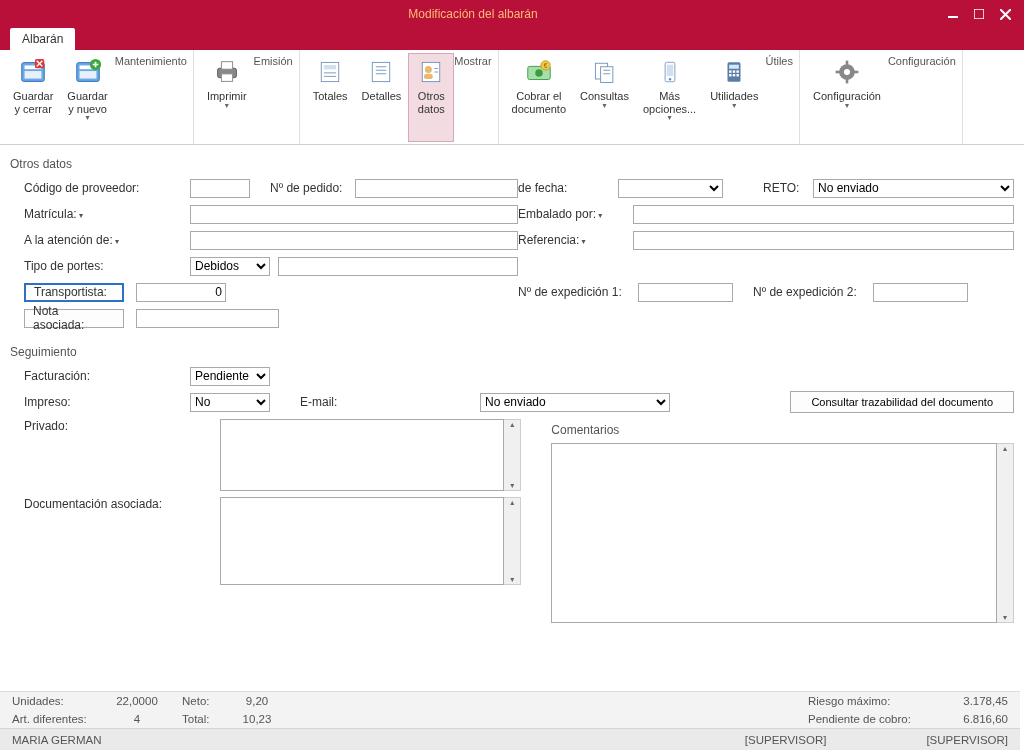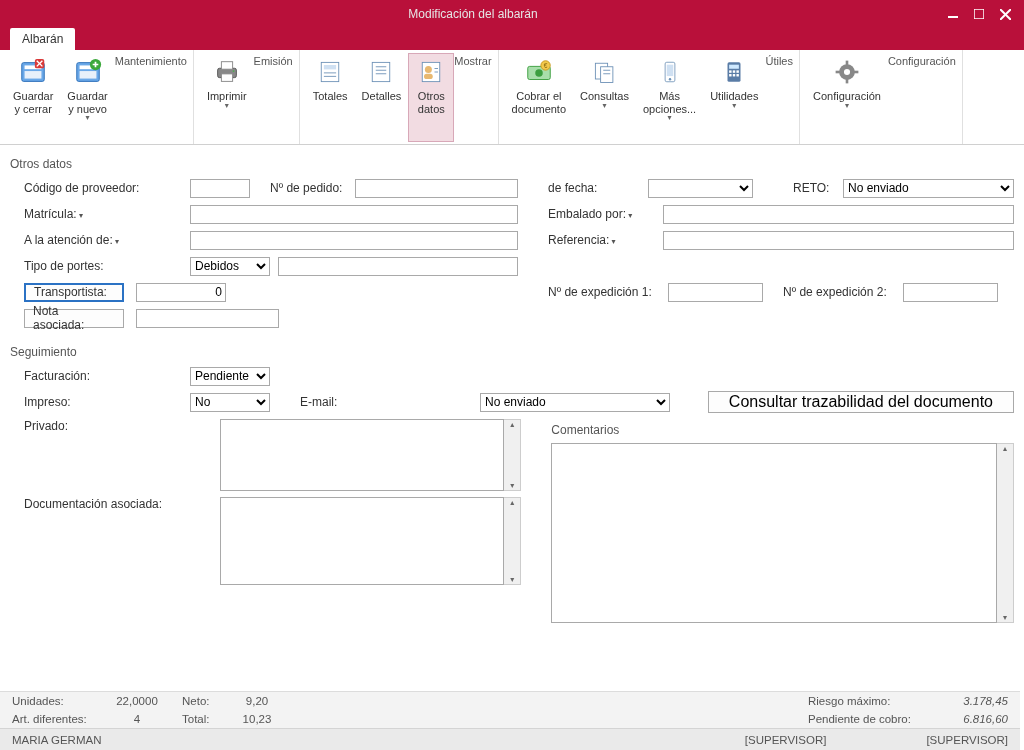--- a/index.html
+++ b/index.html
@@ -1,19 +1,19 @@
 <!DOCTYPE html>
 <html><head>
 <meta charset="utf-8">
 <style>
   * { box-sizing: border-box; margin: 0; padding: 0; font-family: "Segoe UI", Tahoma, sans-serif; }
   body { width: 1024px; height: 750px; background: #fff; overflow: hidden; font-size: 12px; color: #333; }
 
   
-  .titlebar { height: 28px; background: #b9103a; color: #e5e5e5; display: flex; align-items: center; padding: 0 6px; }
+  .titlebar { height: 28px; background: #b9103a; color: #fdba74; display: flex; align-items: center; padding: 0 6px; }
   .titlebar .title { flex: 1; text-align: center; font-size: 12px; }
   .titlebar .winctrls { display: flex; gap: 0; }
   .titlebar .winctrls .winbtn { width: 26px; height: 28px; display: flex; align-items: center; justify-content: center; cursor: pointer; }
   .titlebar svg { fill: #fff; }
 
   
   .tabstrip { height: 22px; background: #b9103a; display: flex; align-items: flex-end; padding-left: 10px; }
   .tab { background: #fff; color: #333; padding: 4px 12px; font-size: 12px; border-radius: 2px 2px 0 0; }
 
   
@@ -24,46 +24,46 @@
   .rgroup .glabel.dl::after { content: " ▾"; font-size: 8px; color: #888; }
   .rbtn { display: flex; flex-direction: column; align-items: center; justify-content: flex-start; padding: 2px 6px; cursor: pointer; min-width: 42px; text-align: center; font-size: 11px; line-height: 1.15; border: 1px solid transparent; }
   .rbtn.active { background: #f2dce2; border-color: #d8a8b8; }
   .rbtn .ricon { width: 32px; height: 32px; margin-bottom: 2px; display:flex; align-items:center; justify-content:center;}
   .rbtn .rlabel { white-space: pre-line; }
   .rbtn .dd { font-size: 8px; color: #666; line-height: 0.8; }
 
   
   .main { padding: 8px 10px; font-size: 12px; }
   .section-title { color: #555; margin: 4px 0 6px 0; font-size: 12px; }
-  .grid { display: grid; grid-template-columns: 1fr 1fr; column-gap: 30px; }
+  .grid { display: grid; grid-template-columns: 1fr 1fr; }
   .row { display: flex; align-items: center; margin-bottom: 4px; min-height: 22px; }
   .lbl { width: 180px; color: #333; padding-left: 14px; }
   .lbl.dd::after { content: " ▾"; font-size: 8px; color: #555; }
   .lbl2 { width: 135px; color: #333; }
   .lbl2.dd::after { content: " ▾"; font-size: 8px; color: #555; }
   .lbl2.ind { padding-left: 0;}
   input.txt, select.sel { height: 19px; border: 1px solid #a9a9a9; font-size: 12px; padding: 0 3px; background: #fff; }
   select.sel { padding: 0; }
   .btnfield { border: 1px solid #a9a9a9; height: 19px; padding: 0 14px 0 8px; background: #fdfdfd; display: inline-flex; align-items: center; cursor: pointer; font-size: 12px; }
   .btnfield.hl { border: 2px solid #2b72c4; }
   textarea.ta { border: 1px solid #a9a9a9; font-size: 12px; padding: 2px 3px; resize: none; background:#fff; }
   .tawrap { position: relative; display: flex; }
   .tawrap .sc { width: 17px; background: #f0f0f0; border: 1px solid #cdcdcd; border-left: none; display:flex; flex-direction:column; justify-content:space-between; align-items:center; font-size:8px; color:#666; }
 
-  .tracebtn { height: 22px; border: 1px solid #a9a9a9; background: #fdfdfd; padding: 0 20px; font-size: 16px; cursor: pointer; }
+  .tracebtn { height: 22px; border: 1px solid #a9a9a9; background: #fdfdfd; padding: 0 20px; font-size: 11px; cursor: pointer; }
 
   
   .footer { position: absolute; left: 0; right: 4px; bottom: 0; background: #f3f3f3; border-top: 1px solid #dcdcdc; }
   .footer .frow { display: flex; padding: 3px 12px; font-size: 11.5px; color: #555; }
   .footer .fcell { display:flex; }
   .footer .fcell .fl { width: 90px; }
   .footer .fcell .fv { width: 70px; text-align: center; }
   .footer .spacer { flex: 1; }
   .footer .fr .fl { width: 130px; }
-  .footer .fr .fv { width: 70px; text-align: right; font-style: italic; }
+  .footer .fr .fv { width: 70px; text-align: right; }
   .statusbar { height: 22px; background: #eaeaea; border-top: 1px solid #d4d4d4; display: flex; align-items: center; padding: 0 12px; font-size: 11.5px; color: #555; }
   .statusbar .sp { flex: 1; }
 </style>
 </head>
 <body>
 
 <div class="titlebar">
   <div class="title">Modificación del albarán</div>
   <div class="winctrls">
     <div class="winbtn">

